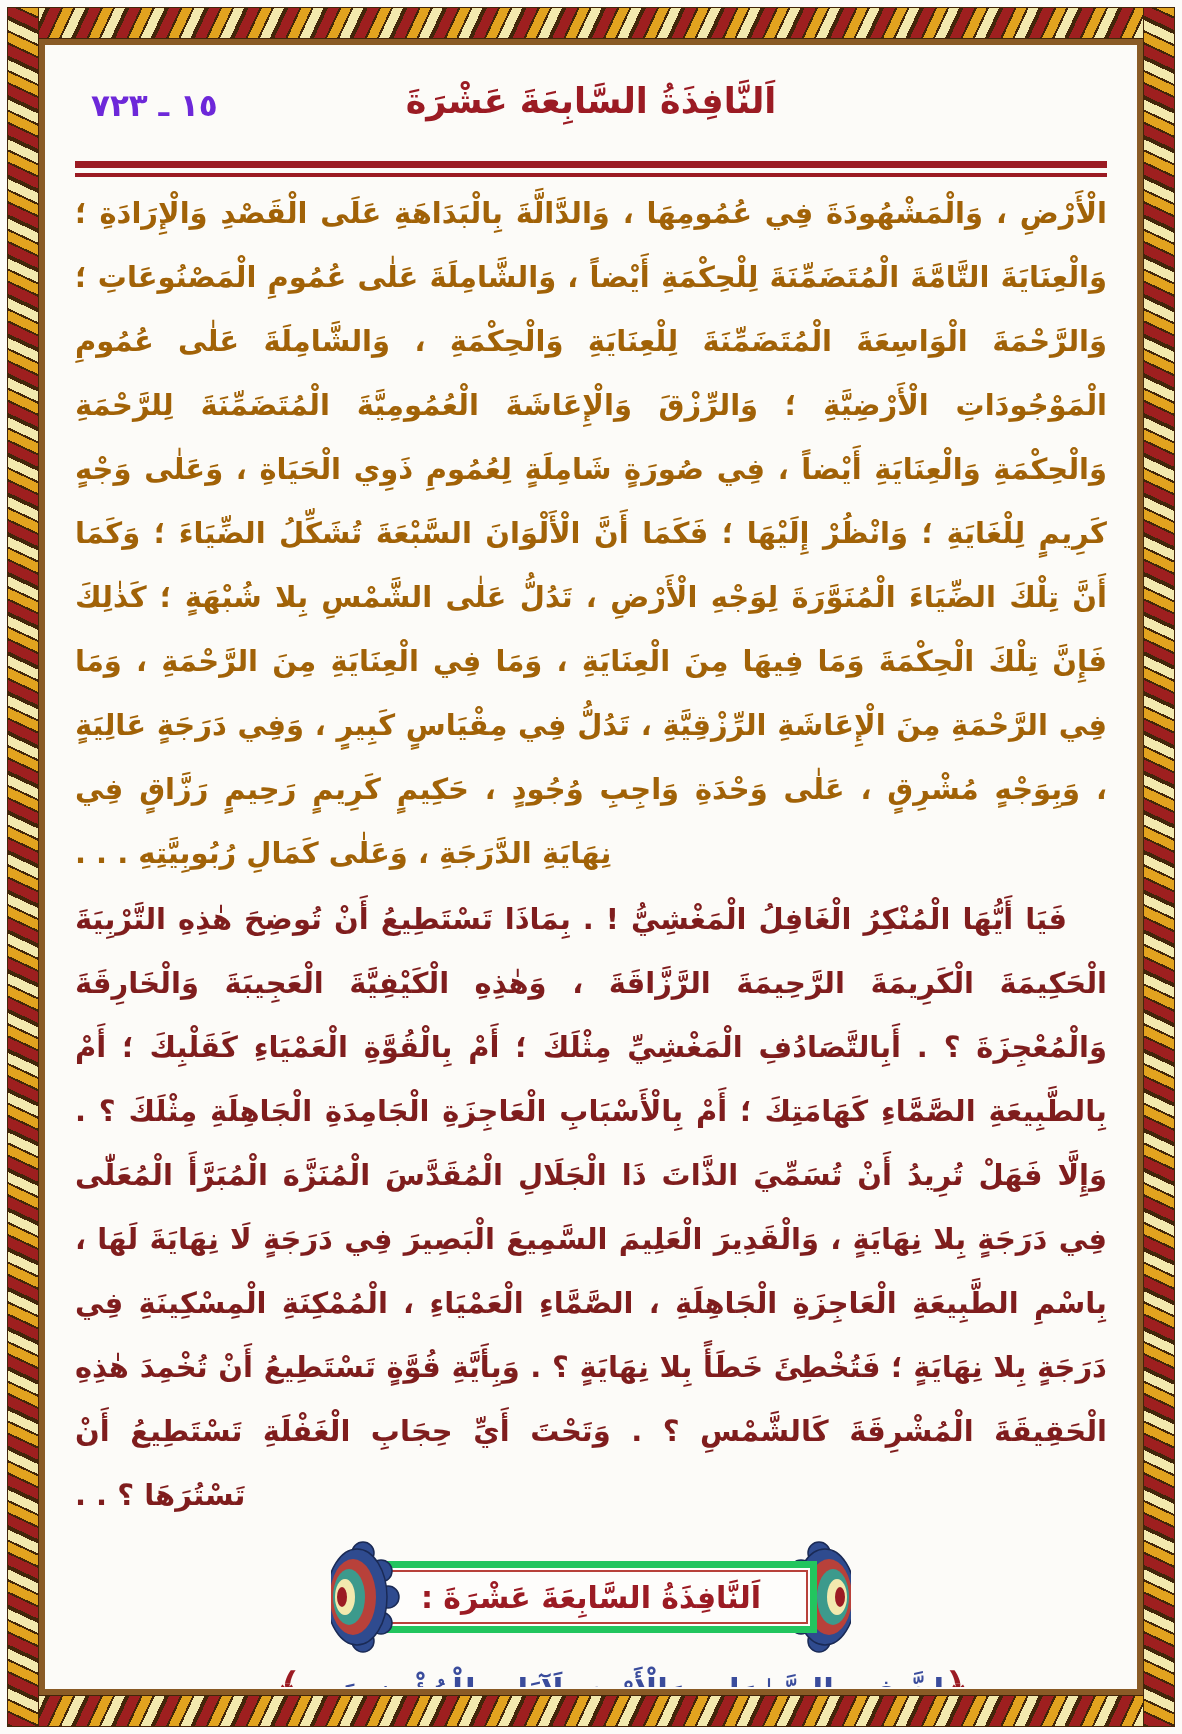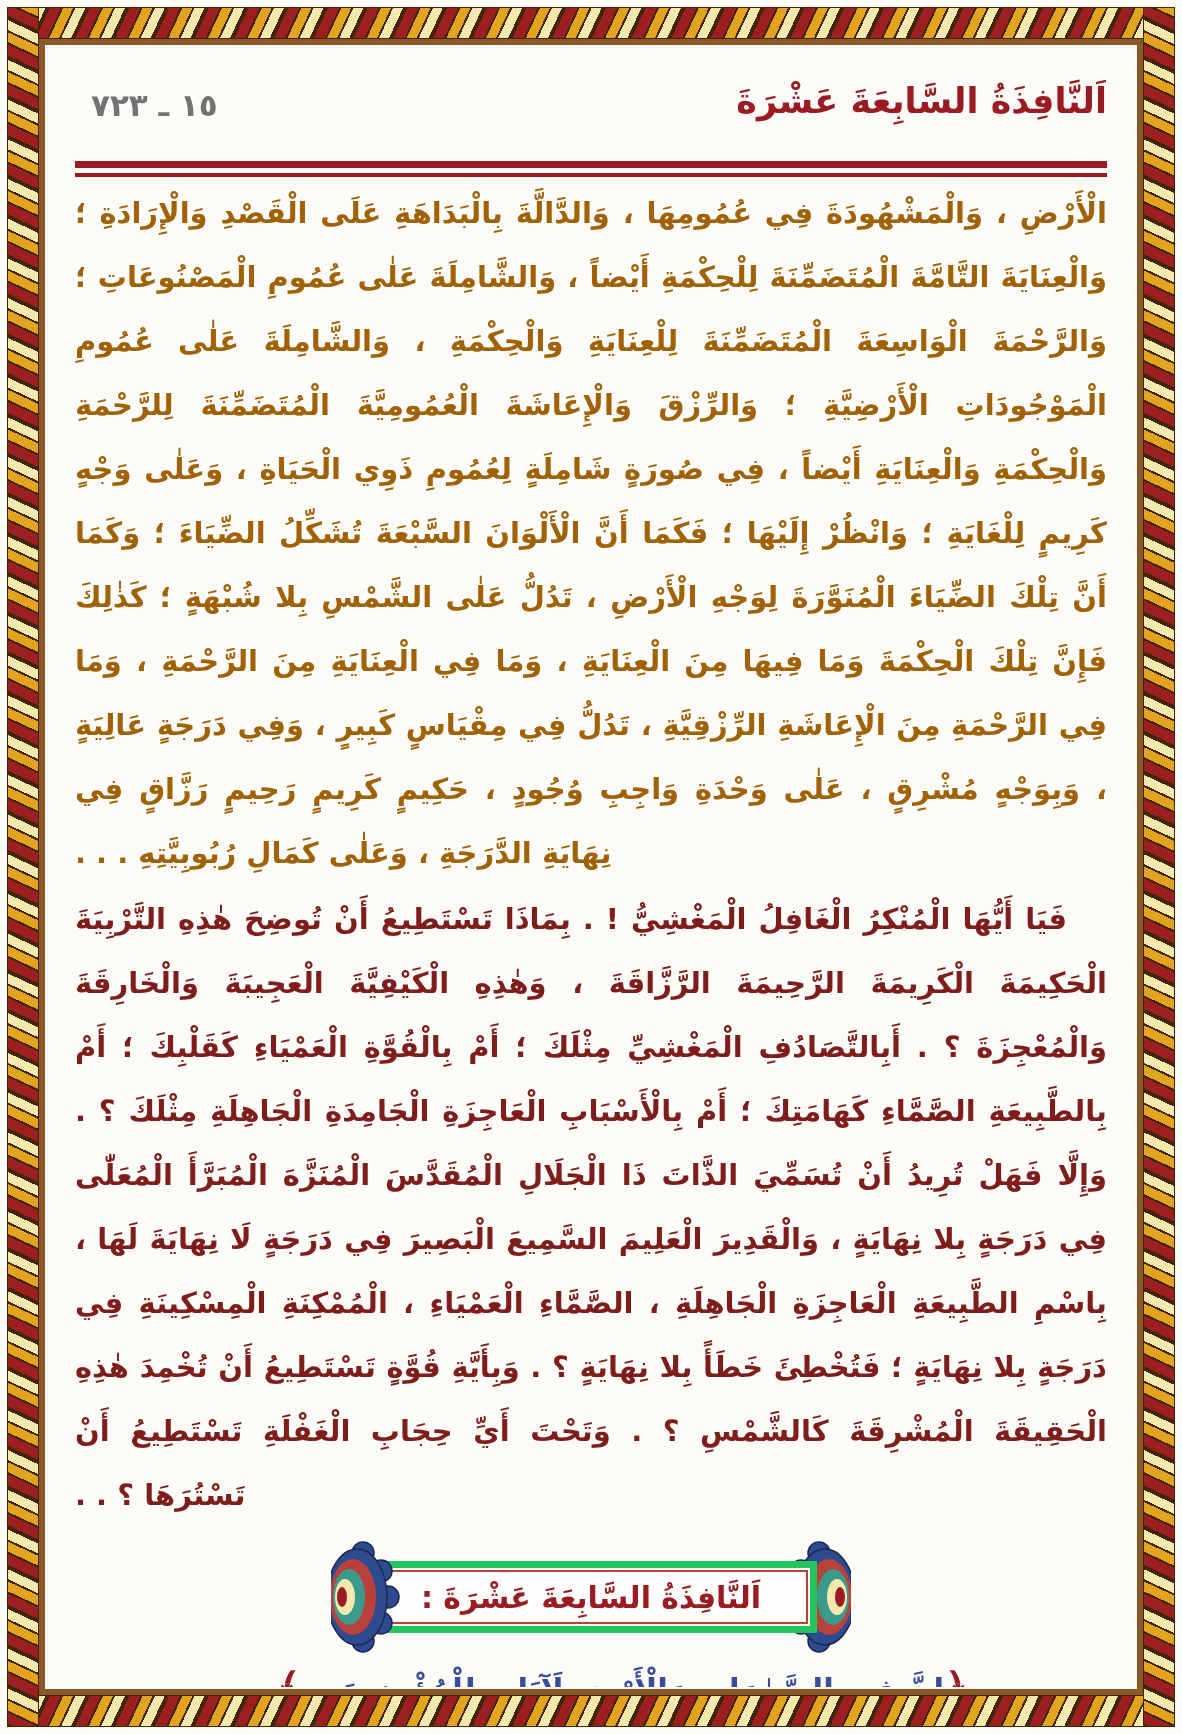--- a/index.html
+++ b/index.html
@@ -29,24 +29,24 @@
   
   .content{
     position:absolute;inset:47px;
     padding:12px 28px 10px 28px;
     direction:rtl;
     overflow:hidden;
   }
   .header{position:relative;height:96px;}
   .page-num{
     position:absolute;left:16px;top:28px;
-    font-size:31px;font-weight:bold;color:#737373;direction:rtl;
+    font-size:31px;font-weight:bold;color:#6d28d9;direction:rtl;
   }
   .doc-title{
-    text-align:right;margin:0;padding-top:22px;
+    text-align:center;margin:0;padding-top:22px;
     font-size:35px;font-weight:bold;color:#9b1b23;
   }
   .double-rule{height:5px;border-top:7px solid #9b1b23;border-bottom:4px solid #9b1b23;margin:6px 0 4px 0;}
   .para{
     margin:0;
     font-size:29px;font-weight:bold;line-height:64px;
     text-align:justify;text-align-last:left;
     color:#161616;
   }
   .para.black{color:#a16207;}

